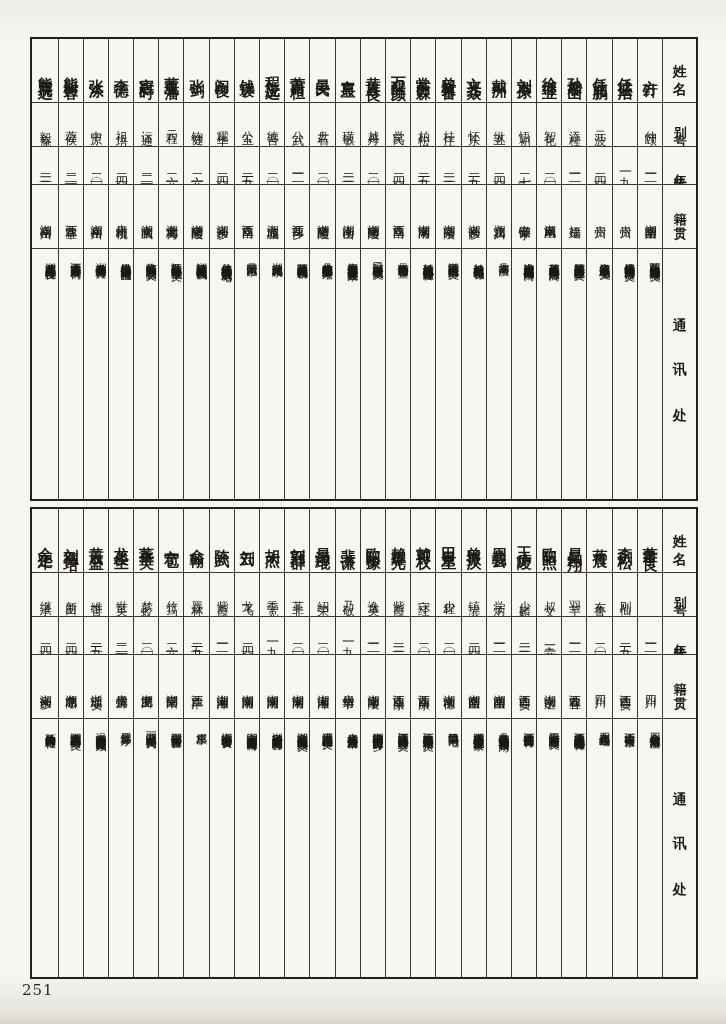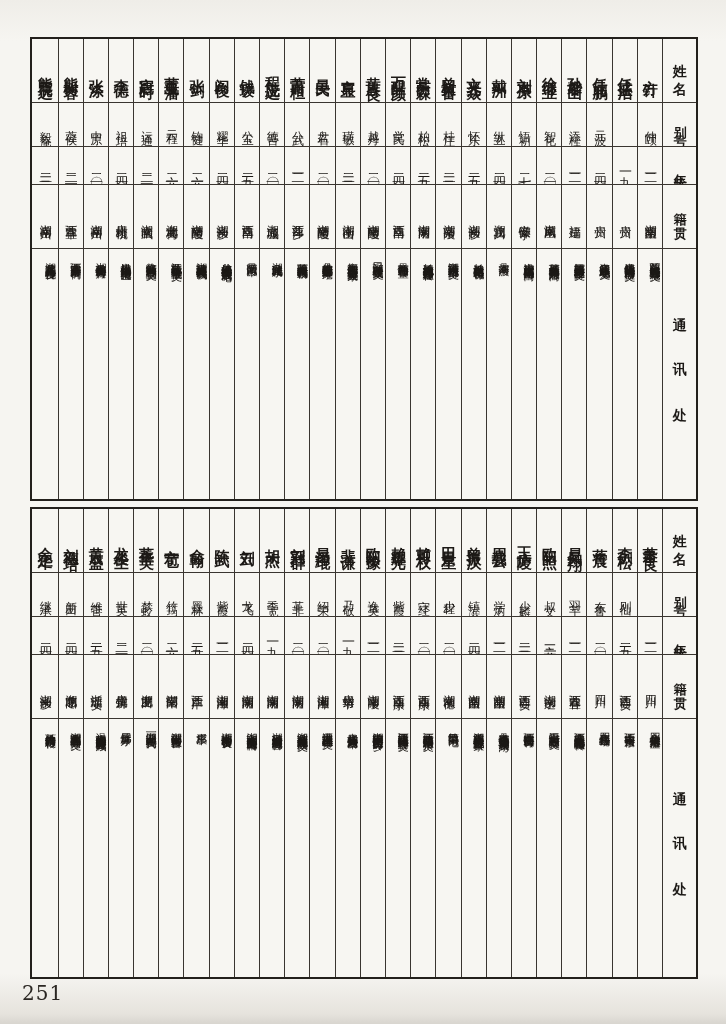--- a/index.html
+++ b/index.html
@@ -60,21 +60,21 @@
   .header-col .cell{justify-content:center;align-items:center;padding:0;}
   .header-col .vtext{font-weight:bold;}
   .header-col .cell-name .vtext   {font-size:14px;letter-spacing:18px;}
   .header-col .cell-alias .vtext  {font-size:13px;letter-spacing:9px;}
   .header-col .cell-age .vtext    {font-size:13px;letter-spacing:2px;}
   .header-col .cell-origin .vtext {font-size:13px;letter-spacing:14px;}
   .header-col .cell-address .vtext{font-size:14px;letter-spacing:46px;}
   .page-number{
     position:absolute;left:22px;top:981px;
     font-family:"DejaVu Serif",serif;
-    font-size:20px;color:#2a2username 622;color:#2a2622;
+    font-size:15px;color:#2a2username 622;color:#2a2622;
     letter-spacing:1px;
   }
 </style>
 </head>
 <body>
 
 <div class="page">
   <div class="dir-table top" id="table-0">
       <div class="col header-col">
         <div class="cell cell-name">

